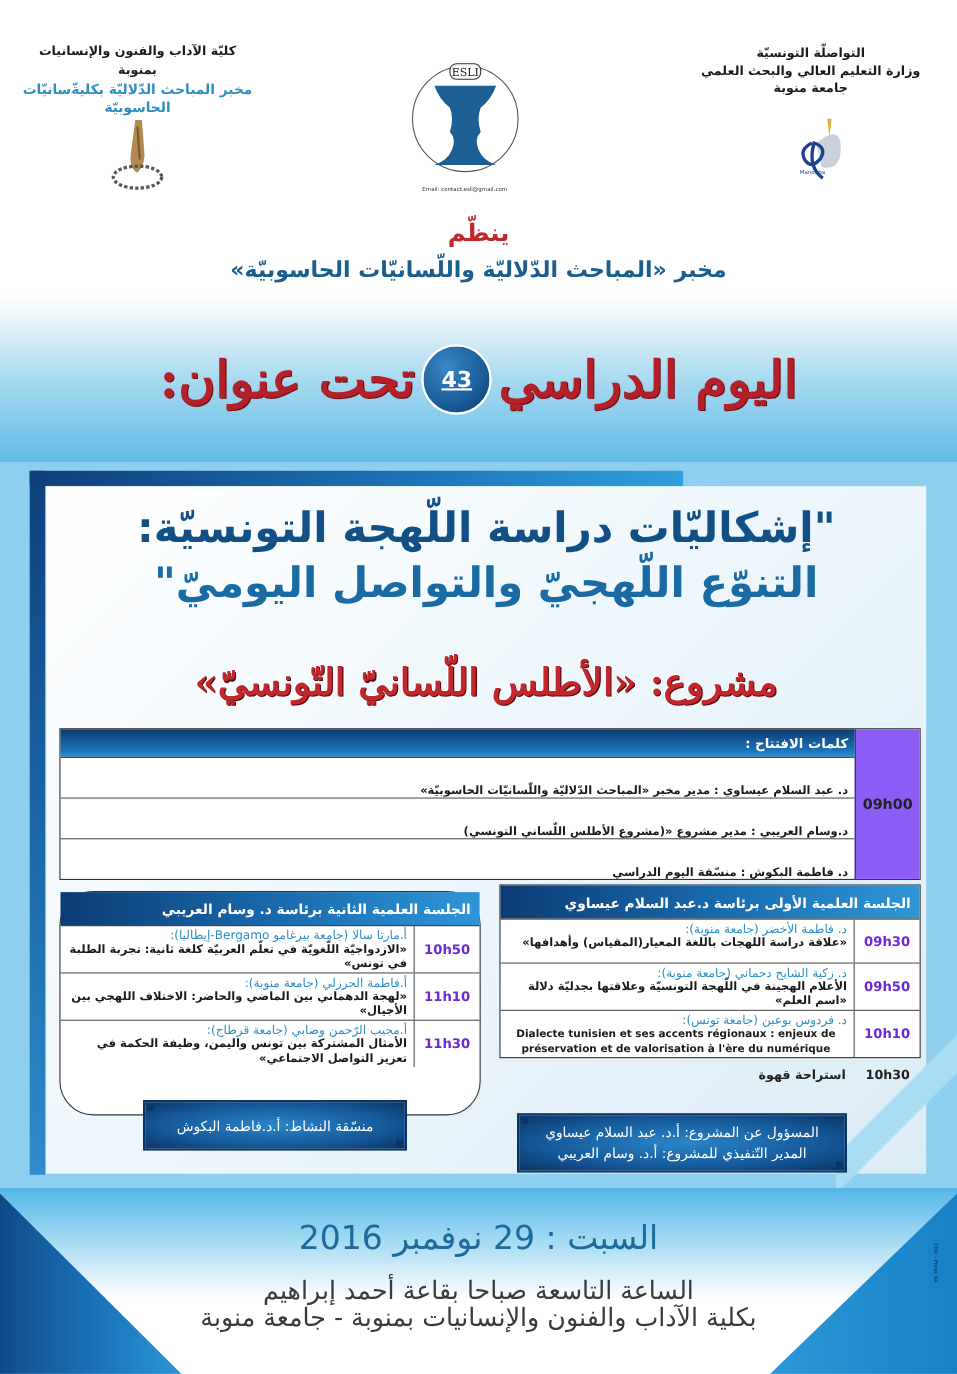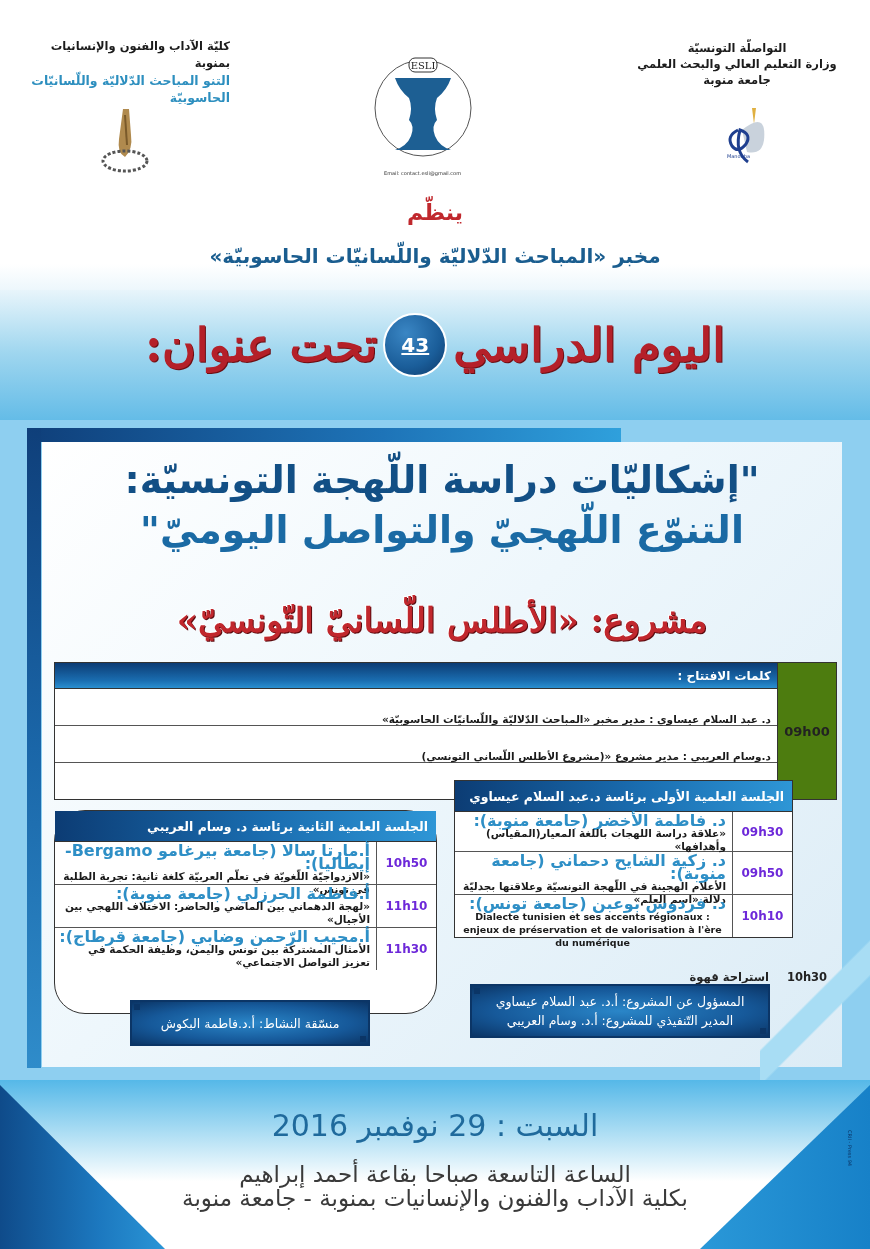--- a/index.html
+++ b/index.html
@@ -6,33 +6,33 @@
   html, body { width: 870px; height: 1249px; overflow: hidden; }
   body {
     position: relative;
     font-family: "DejaVu Sans", sans-serif;
     background: #ffffff;
     direction: rtl;
   }
   
   .header { position: absolute; left: 0; top: 0; width: 870px; height: 300px;
     background: linear-gradient(to bottom, #ffffff 0%, #ffffff 88%, #e6f4fb 100%); }
-  .org-left { position: absolute; left: 20px; top: 38px; width: 210px; }
+  .org-left { position: absolute; left: 20px; top: 38px; width: 210px; text-align: center; }
   .org-left .l1 { font-size: 11.5px; font-weight: bold; color: #1b1b1b; line-height: 17px; }
   .org-left .l2 { font-size: 12.5px; font-weight: bold; color: #2d8fbf; line-height: 17px; }
   .org-right { position: absolute; right: 18px; top: 40px; width: 230px; text-align: center; }
   .org-right .l1 { font-size: 11.5px; font-weight: bold; color: #1b1b1b; line-height: 16px; }
   .logo-faculty { position: absolute; left: 95px; top: 105px; width: 60px; height: 70px; }
   .logo-univ { position: absolute; left: 712px; top: 100px; width: 65px; height: 70px; }
   .logo-lab { position: absolute; left: 373px; top: 28px; width: 100px; height: 150px; }
   .lab-email { position: absolute; left: 365px; top: 170px; width: 115px; text-align: center;
     direction: ltr; font-size: 5px; color: #333; }
   .organizes { position: absolute; left: 0; width: 870px; top: 200px; text-align: center;
     font-size: 22px; font-weight: bold; color: #c0282d; }
-  .lab-name { position: absolute; left: 0; width: 870px; top: 244px; text-align: center;
+  .lab-name { position: absolute; left: 0; width: 870px; top: 233px; text-align: center;
     font-size: 20px; font-weight: bold; color: #1a5d8f; }
   
   .band { position: absolute; left: 0; top: 290px; width: 870px; height: 140px;
     background: linear-gradient(to bottom, #e8f5fb 0%, #9fd6ef 45%, #5bb8e6 100%); }
   .day-title { position: absolute; left: 0; width: 870px; top: 300px; height: 90px;
     display: flex; justify-content: center; align-items: center; gap: 6px;
     font-family: "DejaVu Serif", serif; font-size: 46px; font-weight: bold;
     color: #b42029; text-shadow: 1px 1px 0 #6c0e13; }
   .badge { width: 64px; height: 64px; border-radius: 50%;
     background: radial-gradient(circle at 35% 30%, #3a86c4 0%, #1a5d99 60%, #0c3868 100%);
@@ -57,59 +57,59 @@
   .main-title .t1 { color: #124f85; }
   .main-title .t2 { color: #1a6aa4; }
   .project { position: absolute; left: 42px; width: 800px; top: 600px; text-align: center;
     font-family: "DejaVu Serif", serif; font-size: 34px; font-weight: bold;
     color: #c1272d; text-shadow: 1px 1px 0 #5a0a0e, -1px -1px 0 #ffffff; }
   
   .open-table { position: absolute; left: 54px; top: 662px; width: 783px; height: 138px;
     border: 1px solid #333; display: flex; background: #ffffff; }
   .open-time { width: 59px; border-left: 1px solid #333; display: flex;
     align-items: center; justify-content: center; font-size: 13px; font-weight: bold;
-    color: #222; direction: ltr; background: #4d7c0f; }
+    color: #222; direction: ltr; background: #8b5cf6; }
   .open-rows { flex: 1; display: flex; flex-direction: column; }
   .open-head { height: 42px; background: linear-gradient(to bottom, #0c3c74 0%, #1a6db0 70%, #2a8fd0 100%);
     color: #fff; font-size: 12px; font-weight: bold; display: flex; align-items: center;
     padding-right: 6px; border-bottom: 1px solid #333; }
   .open-row { flex: 1; font-size: 10.5px; font-weight: bold; color: #1a1a1a;
     display: flex; align-items: center; padding-right: 6px;
     border-bottom: 1px solid #555; margin-top: 24px; }
   .open-row:last-child { border-bottom: none; }
   
   .session { position: absolute; border: 1px solid #333; background: #fff; }
-  .session-1 { left: 454px; top: 780px; width: 339px; height: 158px; }
+  .session-1 { left: 454px; top: 804px; width: 383px; height: 158px; }
   .session-2 { left: 54px; top: 810px; width: 383px; height: 204px; border-radius: 31px; }
   .s-head { height: 31px; color: #fff; font-size: 12.5px; font-weight: bold;
     display: flex; align-items: center; padding-right: 8px;
     background: linear-gradient(to right, #0c3c74 0%, #1a6db0 55%, #2e96d6 100%);
     border-bottom: 1px solid #333; }
   .s-row { display: flex; border-bottom: 1px solid #555; }
   .s-row:last-child { border-bottom: none; }
   .s-time { width: 60px; border-left: 1px solid #555; display: flex; align-items: center;
     justify-content: center; font-size: 12px; font-weight: bold; color: #6d28d9; direction: ltr; }
   .s-body { flex: 1; padding: 2px 6px 2px 4px; }
-  .s-speaker { font-size: 16px; font-weight: bold; color: #2e8fc6; line-height: 13px; }
+  .s-speaker { font-size: 11px; font-weight: normal; color: #2e8fc6; line-height: 13px; }
   .s-talk { font-size: 10.5px; font-weight: bold; color: #1a1a1a; line-height: 13px; }
   .s-talk.fr { direction: ltr; text-align: center; font-size: 9.5px; }
   .break { position: absolute; left: 454px; top: 970px; width: 383px; height: 18px;
     display: flex; font-size: 11.5px; font-weight: bold; color: #222; }
   .break .b-time { width: 60px; text-align: center; direction: ltr; }
   .break .b-label { padding-right: 8px; }
   
   .plaque { position: absolute; color: #fff; text-align: center;
     background: radial-gradient(ellipse at center, #2a86c8 0%, #16599a 60%, #0b3566 100%);
     border: 2px solid #0b3566; font-size: 12.5px; line-height: 19px;
     display: flex; flex-direction: column; justify-content: center; }
   .plaque::before, .plaque::after { content: ""; position: absolute; width: 6px; height: 6px;
     background: #0b3566; }
   .plaque::before { top: 2px; left: 2px; }
   .plaque::after { bottom: 2px; right: 2px; }
-  .plaque-right { left: 470px; top: 984px; width: 300px; height: 54px; }
+  .plaque-right { left: 470px; top: 1012px; width: 300px; height: 54px; }
   .plaque-left { left: 130px; top: 1000px; width: 240px; height: 46px; }
   
   .footer { position: absolute; left: 0; top: 1080px; width: 870px; height: 169px;
     background: linear-gradient(to bottom, #55b8e8 0%, #a9dcf3 30%, #ffffff 60%, #ffffff 100%); }
   .foot-left { position: absolute; left: 0; top: 1085px; width: 165px; height: 164px;
     background: linear-gradient(to right, #0f4b8a 0%, #1c78bf 60%, #2a95d6 100%);
     clip-path: polygon(0 0, 100% 100%, 0 100%); }
   .foot-right { position: absolute; left: 700px; top: 1085px; width: 170px; height: 164px;
     background: linear-gradient(to left, #1781c8 0%, #2a98d8 100%);
     clip-path: polygon(100% 0, 100% 100%, 0 100%); }
@@ -120,21 +120,21 @@
   .print-credit { position: absolute; left: 843px; top: 1130px; width: 10px; height: 70px;
     writing-mode: vertical-rl; font-size: 5px; color: #0b3566; direction: ltr; }
 </style>
 </head>
 <body>
 
 <div class="header"></div>
 
 <div class="org-left">
   <div class="l1">كليّة الآداب والفنون والإنسانيات بمنوبة</div>
-  <div class="l2">التنو المباحث الدّلاليّة واللّسانيّات</div>
+  <div class="l2">مخبر المباحث الدّلاليّة بكليةّسانيّات</div>
   <div class="l2">الحاسوبيّة</div>
 </div>
 
 <div class="logo-faculty">
   <svg width="60" height="70" viewBox="0 0 60 70">
     <path d="M28 4 L34 4 L36 30 Q38 44 30 52 Q22 48 24 34 Z" fill="#b08a4e"></path>
     <path d="M30 10 L32 40" stroke="#7a5a2a" stroke-width="2"></path>
     <ellipse cx="30" cy="56" rx="22" ry="10" fill="none" stroke="#555" stroke-width="3" stroke-dasharray="3 2"></ellipse>
   </svg>
 </div>

